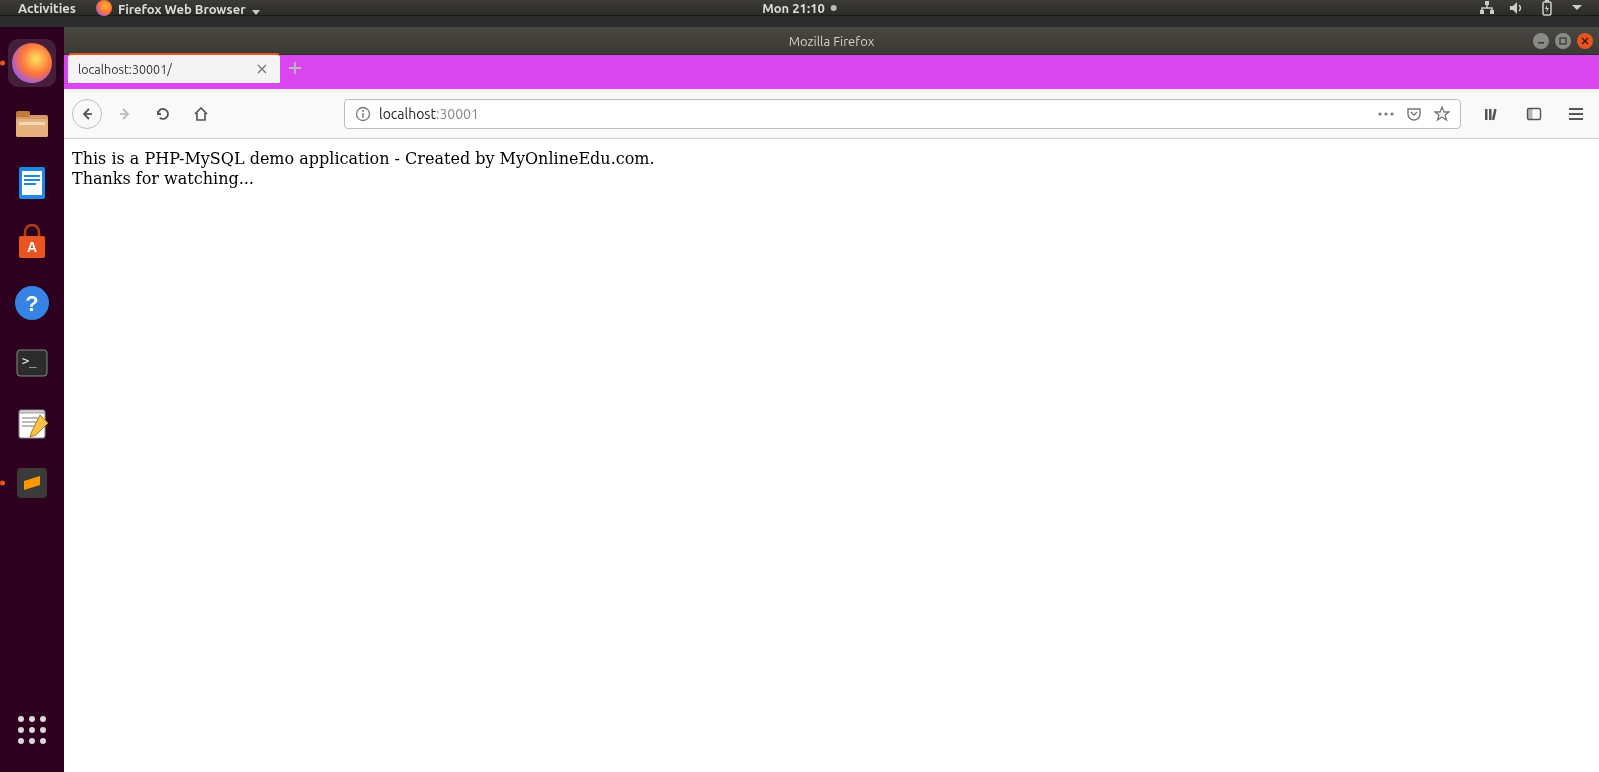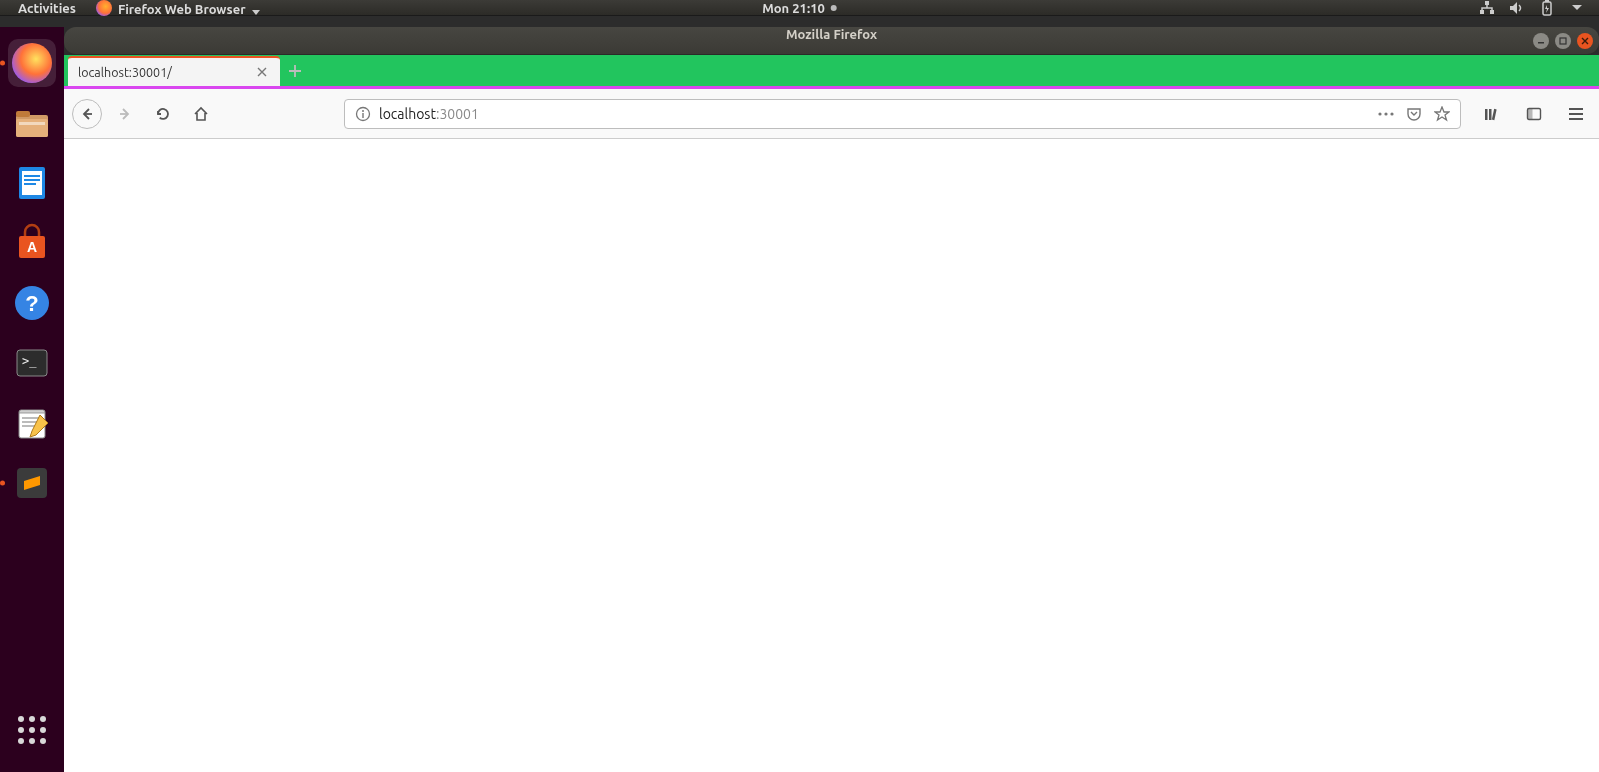--- a/index.html
+++ b/index.html
@@ -93,28 +93,27 @@
   top: 27px;
   right: 0;
   bottom: 0;
   display: flex;
   flex-direction: column;
 }
 .window-titlebar {
   height: 28px;
   background: linear-gradient(to bottom, #474641, #3b3a35);
   display: flex;
-  align-items: flex-start;
+  align-items: center;
   justify-content: center;
   color: #d4d0c8;
   font-size: 13px;
-  font-weight: bold;
+  font-weight: normal;
   position: relative;
   border-bottom: 1px solid #2a2a28;
-  border-radius: 12px;
 }
 .window-controls {
   position: absolute;
   right: 6px;
   top: 50%;
   transform: translateY(-50%);
   display: flex;
   gap: 6px;
 }
 .win-btn {
@@ -123,25 +122,25 @@
   font-size:9px; color:#3a3a3a;
   cursor:pointer;
 }
 .win-min { background: #8b8a85; }
 .win-max { background: #8b8a85; }
 .win-close { background: #e95420; }
 
 
 .tab-strip {
   height: 34px;
-  background: #22c55e;
+  background: #d946ef;
   display: flex;
   align-items: flex-end;
   padding-left: 4px;
-  border-bottom: 3px solid #d946ef;
+  border-bottom: 6px solid #d946ef;
 }
 .tab {
   width: 212px;
   height: 30px;
   background: #f4f4f4;
   border-top-left-radius: 4px;
   border-top-right-radius: 4px;
   border-top: 2px solid #e95420;
   display: flex;
   align-items: center;
@@ -464,14 +463,16 @@
         <svg width="16" height="14" viewBox="0 0 16 14">
             <rect x="1" y="1" width="14" height="2" fill="#555"></rect>
             <rect x="1" y="6" width="14" height="2" fill="#555"></rect>
             <rect x="1" y="11" width="14" height="2" fill="#555"></rect>
           </svg>
       </span>
     </div>
   </div>
 
   <div class="page-content">
+    <div>This is a PHP-MySQL demo application - Created by MyOnlineEdu.com.</div>
+    <div>Thanks for watching...</div>
   </div>
 </div>
 
 </body></html>

